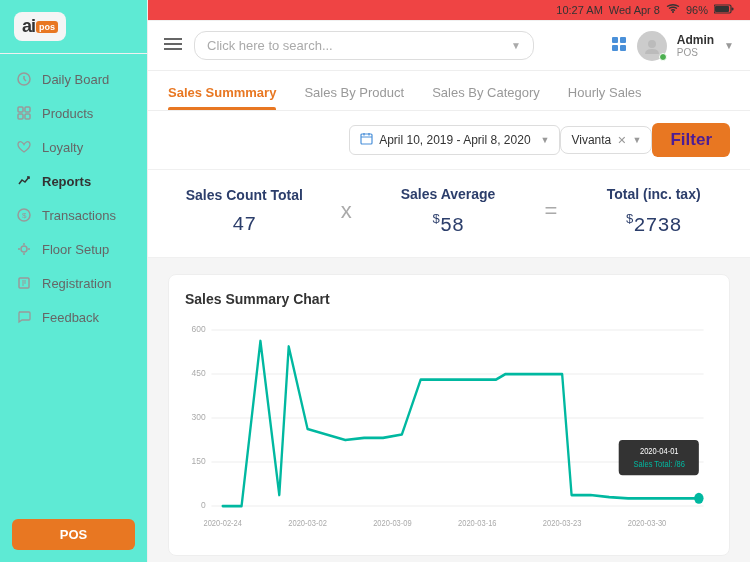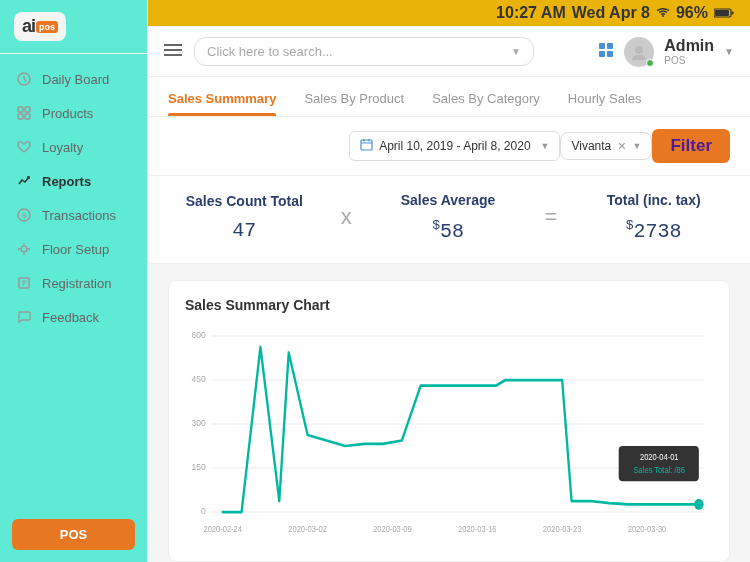--- a/index.html
+++ b/index.html
@@ -26,21 +26,21 @@
     .hamburger { color: #666; font-size: 18px; cursor: pointer; }
     .search-bar { flex: 1; max-width: 340px; border: 1px solid #ddd; border-radius: 12px; padding: 6px 12px; display: flex; align-items: center; justify-content: space-between; cursor: pointer; }
     .search-text { color: #aaa; font-size: 13px; }
     .search-arrow { color: #aaa; font-size: 10px; }
     .topbar-right { margin-left: auto; display: flex; align-items: center; gap: 10px; }
     .grid-icon { color: #4a90d9; font-size: 16px; }
     .avatar-wrap { position: relative; }
     .avatar { width: 30px; height: 30px; border-radius: 50%; background: #ccc; display: flex; align-items: center; justify-content: center; color: #fff; font-size: 14px; }
     .avatar-dot { width: 8px; height: 8px; background: #4caf50; border-radius: 50%; position: absolute; bottom: 0; right: 0; border: 1px solid #fff; }
     .admin-info { display: flex; flex-direction: column; }
-    .admin-name { font-size: 16px; font-weight: 600; color: #333; }
+    .admin-name { font-size: 12px; font-weight: 600; color: #333; }
     .admin-role { font-size: 10px; color: #999; }
 
     
     .content { flex: 1; overflow-y: auto; padding: 0; }
 
     
     .tabs { background: #fff; padding: 0 20px; display: flex; gap: 28px; border-bottom: 1px solid #eee; }
     .tab { padding: 14px 0 10px; font-size: 13px; color: #999; cursor: pointer; position: relative; }
     .tab.active { color: #e87722; font-weight: 600; }
     .tab.active::after { content: ''; position: absolute; bottom: 0; left: 0; right: 0; height: 3px; background: #e87722; border-radius: 2px 2px 0 0; }
@@ -60,21 +60,21 @@
     .stat-value { font-size: 20px; font-weight: 400; color: #2c3e6b; margin-top: 10px; font-family: Liberation Mono, monospace; }
     .stat-divider { font-size: 22px; color: #aaa; font-weight: 300; }
 
     
     .chart-section { margin: 16px 20px; background: #fff; border-radius: 8px; border: 1px solid #eee; padding: 16px; }
     .chart-title { font-size: 14px; font-weight: 700; color: #333; margin-bottom: 12px; }
     .chart-area { position: relative; height: 220px; width: 100%; }
     svg.chart-svg { width: 100%; height: 100%; }
 
     
-    .status-bar-top { display: flex; align-items: center; gap: 6px; font-size: 16px; color: #333; padding: 4px 16px; background: #eab308; justify-content: flex-end; border-bottom: 1px solid #f0f0f0; font-weight: bold; }
+    .status-bar-top { display: flex; align-items: center; gap: 6px; font-size: 11px; color: #333; padding: 4px 16px; background: #ef4444; justify-content: flex-end; border-bottom: 1px solid #f0f0f0; }
   </style>
 </head>
 <body>
 
 <div class="sidebar">
   <div class="sidebar-logo">
     <div class="logo-box">
       <span class="logo-ai">ai</span>
         <span class="logo-pos">pos</span>
     </div>

